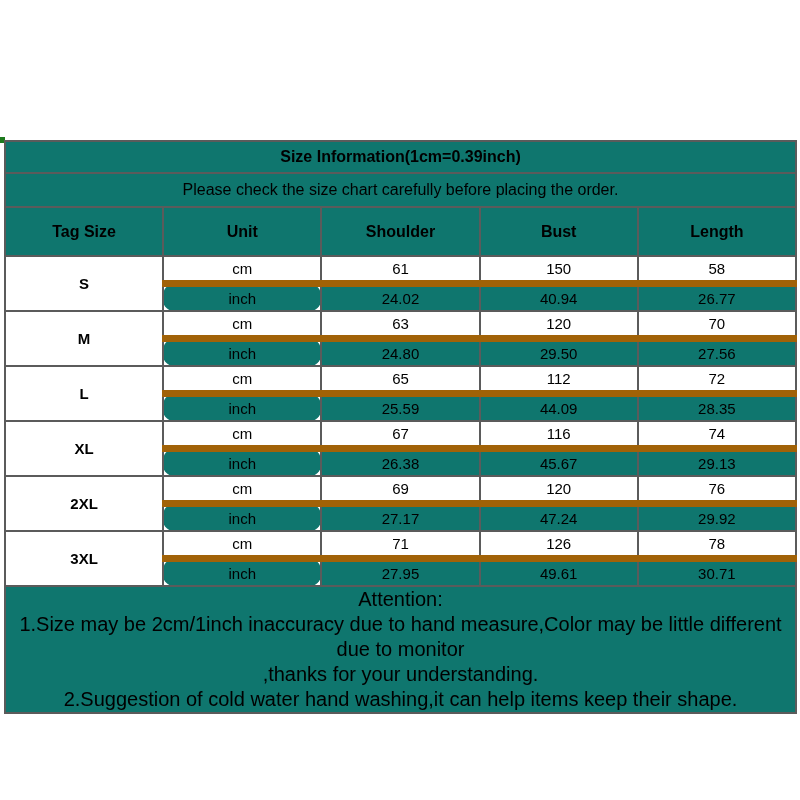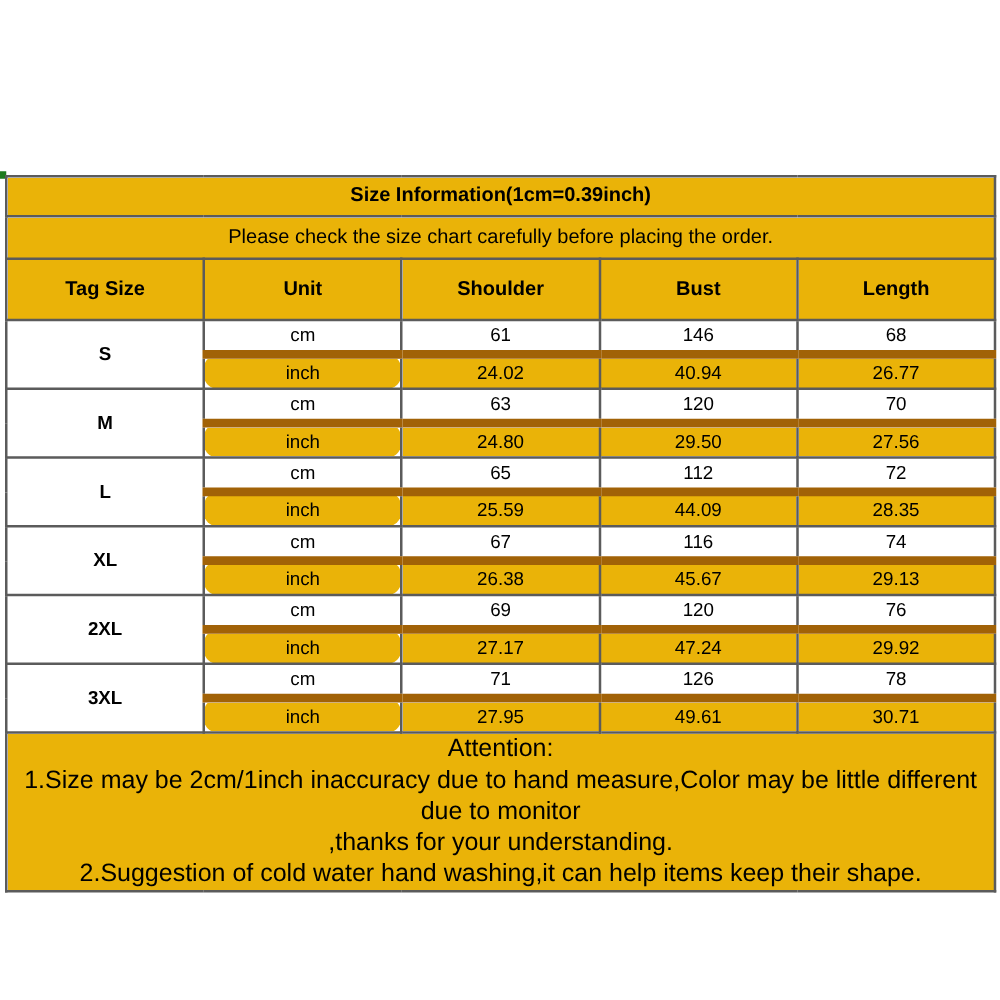--- a/index.html
+++ b/index.html
@@ -35,21 +35,21 @@
     border-collapse: collapse;
     table-layout: fixed;
   }
   table.size-table td {
     border: 2px solid #5b5b5b;
     text-align: center;
     vertical-align: middle;
     padding: 0;
     overflow: hidden;
   }
-  .pink { background: #eab308; }
+  .pink { background: #0f766e; }
   .white { background: #ffffff; }
   td.title-cell {
     height: 30px;
     font-weight: bold;
     font-size: 16px;
   }
   td.subtitle-cell {
     height: 32px;
     font-size: 16px;
     margin-top: 19px;
@@ -111,22 +111,22 @@
         <td class="pink">Unit</td>
         <td class="pink">Shoulder</td>
         <td class="pink">Bust</td>
         <td class="pink">Length</td>
       </tr>
 
       <tr class="cm-row">
         <td rowspan="2" class="size-cell">S</td>
         <td class="unit-cell white thin-bottom">cm</td>
         <td class="white thin-bottom">61</td>
-        <td class="white thin-bottom">146</td>
-        <td class="white thin-bottom">68</td>
+        <td class="white thin-bottom">150</td>
+        <td class="white thin-bottom">58</td>
       </tr>
       <tr class="inch-row">
         <td class="unit-cell pink thin-top">inch</td>
         <td class="pink thin-top">24.02</td>
         <td class="pink thin-top">40.94</td>
         <td class="pink thin-top">26.77</td>
       </tr>
 
       <tr class="cm-row">
         <td rowspan="2" class="size-cell">M</td>

